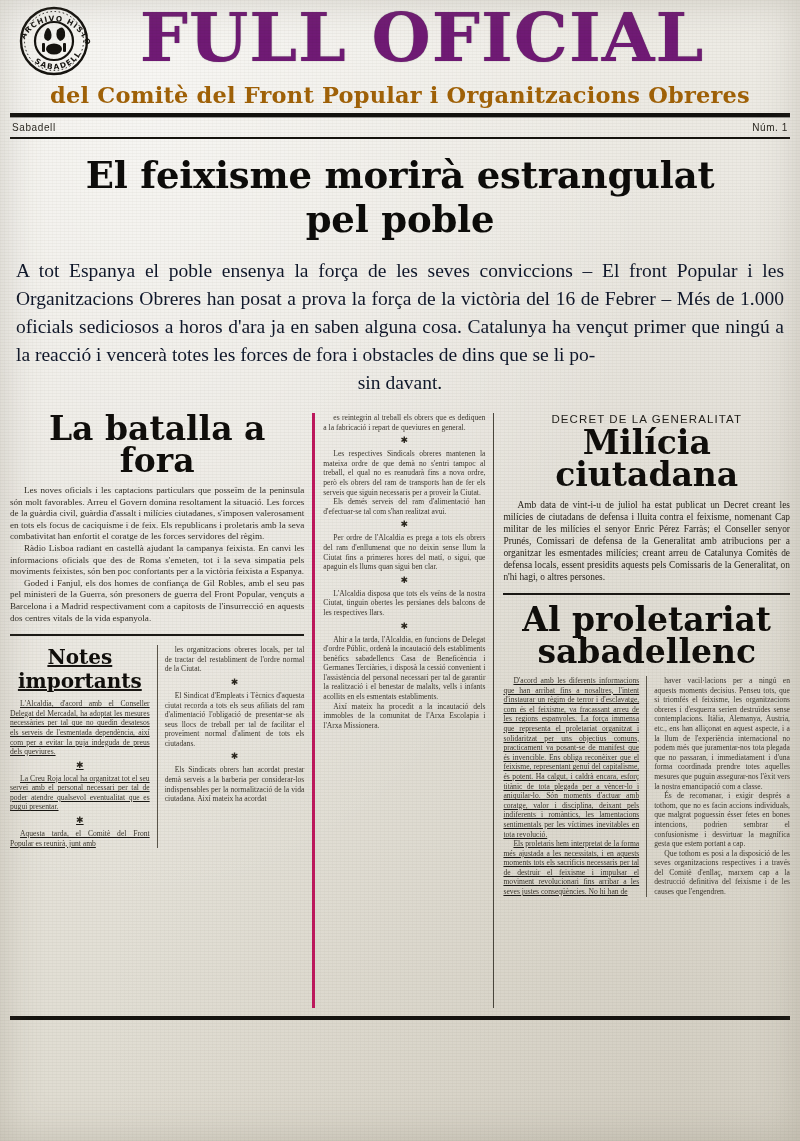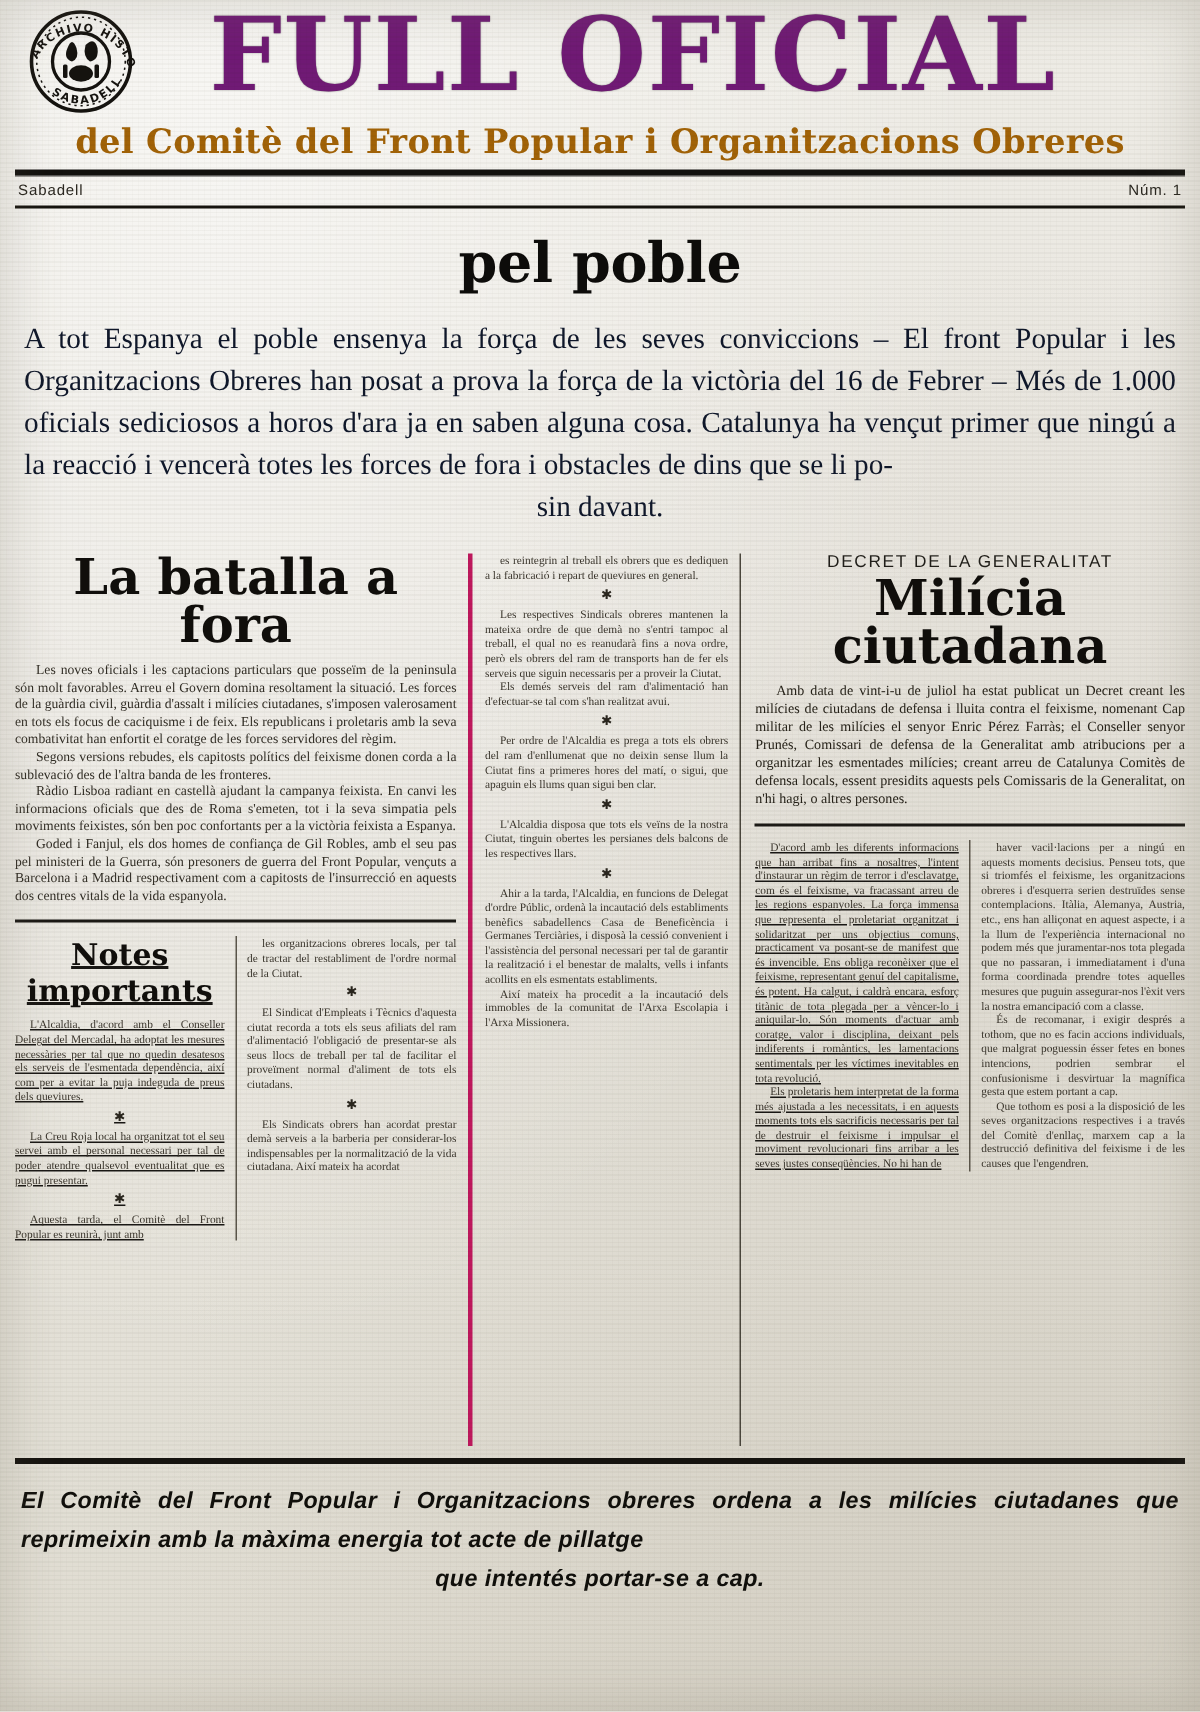--- a/index.html
+++ b/index.html
@@ -189,34 +189,34 @@
 
   <div class="rule-thick"></div>
 
   <div class="dateline">
     <span>Sabadell</span>
     <span>Núm. 1</span>
   </div>
   <div class="rule-thin"></div>
 
   <div class="headline">
+    <div>El feixisme morirà estrangulat</div>
     <div>pel poble</div>
   </div>
 
   <div class="lead">
     <span>A tot Espanya el poble ensenya la força de les seves conviccions – El front Popular i les Organitzacions Obreres han posat a prova la força de la victòria del 16 de Febrer – Més de 1.000 oficials sediciosos a horos d'ara ja en saben alguna cosa. Catalunya ha vençut primer que ningú a la reacció i vencerà totes les forces de fora i obstacles de dins que se li po-</span>
     <span class="last">sin davant.</span>
   </div>
 
   <div class="cols">
 
     <div class="col col-1">
       <h2 class="sec-title">La batalla a fora</h2>
       <p class="body">Les noves oficials i les captacions particulars que posseïm de la peninsula són molt favorables. Arreu el Govern domina resoltament la situació. Les forces de la guàrdia civil, guàrdia d'assalt i milícies ciutadanes, s'imposen valerosament en tots els focus de caciquisme i de feix. Els republicans i proletaris amb la seva combativitat han enfortit el coratge de les forces servidores del règim.</p>
-      <p class="body">Segons versions rebudes, els capitosts polítics del feixisme donen corda a la sublevació des de l'altra banda de les fronteres.</p>
       <p class="body">Ràdio Lisboa radiant en castellà ajudant la campanya feixista. En canvi les informacions oficials que des de Roma s'emeten, tot i la seva simpatia pels moviments feixistes, són ben poc confortants per a la victòria feixista a Espanya.</p>
       <p class="body">Goded i Fanjul, els dos homes de confiança de Gil Robles, amb el seu pas pel ministeri de la Guerra, són presoners de guerra del Front Popular, vençuts a Barcelona i a Madrid respectivament com a capitosts de l'insurrecció en aquests dos centres vitals de la vida espanyola.</p>
 
       <div class="hr-sec"></div>
 
       <div class="subcols">
         <div class="subcol left">
           <h3 class="sec-title sm">Notes importants</h3>
           <p class="body tiny">L'Alcaldia, d'acord amb el Conseller Delegat del Mercadal, ha adoptat les mesures necessàries per tal que no quedin desatesos els serveis de l'esmentada dependència, així com per a evitar la puja indeguda de preus dels queviures.</p>
           <div class="star">✱</div>
@@ -248,37 +248,34 @@
       <p class="body tiny">Així mateix ha procedit a la incautació dels immobles de la comunitat de l'Arxa Escolapia i l'Arxa Missionera.</p>
     </div>
 
     <div class="col col-3">
       <div class="kicker">DECRET DE LA GENERALITAT</div>
       <h2 class="sec-title">Milícia ciutadana</h2>
       <p class="body r">Amb data de vint-i-u de juliol ha estat publicat un Decret creant les milícies de ciutadans de defensa i lluita contra el feixisme, nomenant Cap militar de les milícies el senyor Enric Pérez Farràs; el Conseller senyor Prunés, Comissari de defensa de la Generalitat amb atribucions per a organitzar les esmentades milícies; creant arreu de Catalunya Comitès de defensa locals, essent presidits aquests pels Comissaris de la Generalitat, on n'hi hagi, o altres persones.</p>
 
       <div class="hr-sec"></div>
 
+      <h2 class="sec-title">Al proletariat sabadellenc</h2>
 
       <div class="subcols">
         <div class="subcol left">
           <p class="body tiny">D'acord amb les diferents informacions que han arribat fins a nosaltres, l'intent d'instaurar un règim de terror i d'esclavatge, com és el feixisme, va fracassant arreu de les regions espanyoles. La força immensa que representa el proletariat organitzat i solidaritzat per uns objectius comuns, practicament va posant-se de manifest que és invencible. Ens obliga reconèixer que el feixisme, representant genuí del capitalisme, és potent. Ha calgut, i caldrà encara, esforç titànic de tota plegada per a vèncer-lo i aniquilar-lo. Són moments d'actuar amb coratge, valor i disciplina, deixant pels indiferents i romàntics, les lamentacions sentimentals per les víctimes inevitables en tota revolució.</p>
           <p class="body tiny">Els proletaris hem interpretat de la forma més ajustada a les necessitats, i en aquests moments tots els sacrificis necessaris per tal de destruir el feixisme i impulsar el moviment revolucionari fins arribar a les seves justes conseqüències. No hi han de</p>
         </div>
         <div class="subcol right">
           <p class="body tiny">haver vacil·lacions per a ningú en aquests moments decisius. Penseu tots, que si triomfés el feixisme, les organitzacions obreres i d'esquerra serien destruïdes sense contemplacions. Itàlia, Alemanya, Austria, etc., ens han alliçonat en aquest aspecte, i a la llum de l'experiència internacional no podem més que juramentar-nos tota plegada que no passaran, i immediatament i d'una forma coordinada prendre totes aquelles mesures que puguin assegurar-nos l'èxit vers la nostra emancipació com a classe.</p>
           <p class="body tiny">És de recomanar, i exigir després a tothom, que no es facin accions individuals, que malgrat poguessin ésser fetes en bones intencions, podrien sembrar el confusionisme i desvirtuar la magnífica gesta que estem portant a cap.</p>
           <p class="body tiny">Que tothom es posi a la disposició de les seves organitzacions respectives i a través del Comitè d'enllaç, marxem cap a la destrucció definitiva del feixisme i de les causes que l'engendren.</p>
         </div>
       </div>
     </div>
   </div>
 
   <div class="rule-foot"></div>
-  <div class="footer">
-    <span>El Comitè del Front Popular i Organitzacions obreres ordena a les milícies ciutadanes que reprimeixin amb la màxima energia tot acte de pillatge</span>
-    <span class="last">que intentés portar-se a cap.</span>
-  </div>
 
 </div>
 
 <div class="grain"></div>
 <div class="edge-fade"></div>
 
 </body></html>

